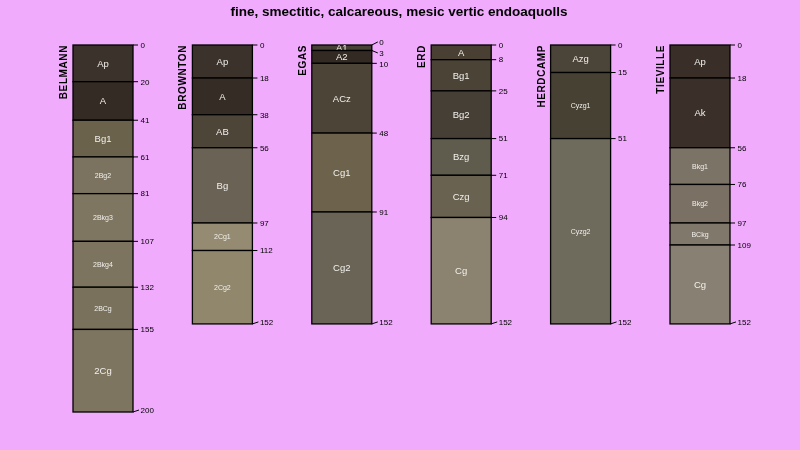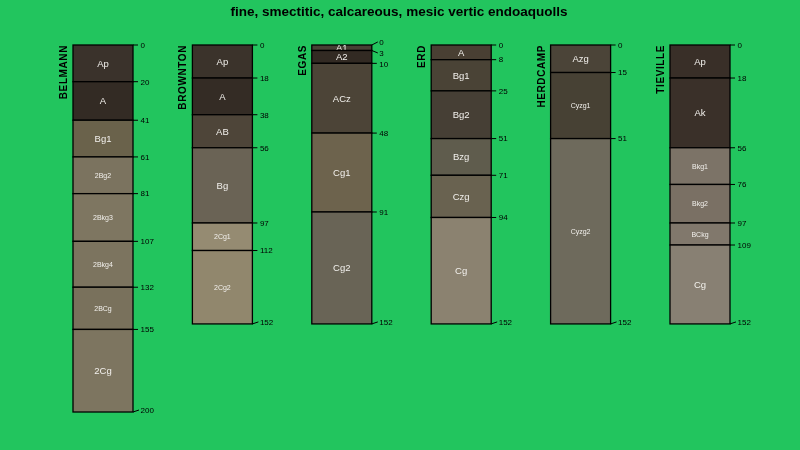--- a/index.html
+++ b/index.html
@@ -8,21 +8,21 @@
     background: #ffffff;
     width: 800px;
     height: 450px;
     overflow: hidden;
     font-family: "Liberation Sans", sans-serif;
   }
   .stage {
     position: relative;
     width: 800px;
     height: 450px;
-    background: #22c55e;
+    background: #f0abfc;
   }
   svg text {
     font-family: "Liberation Sans", sans-serif;
   }
   .chart-title-text {
     font-size: 13.5px;
     font-weight: bold;
     fill: #000000;
   }
   .profile-name-text {

